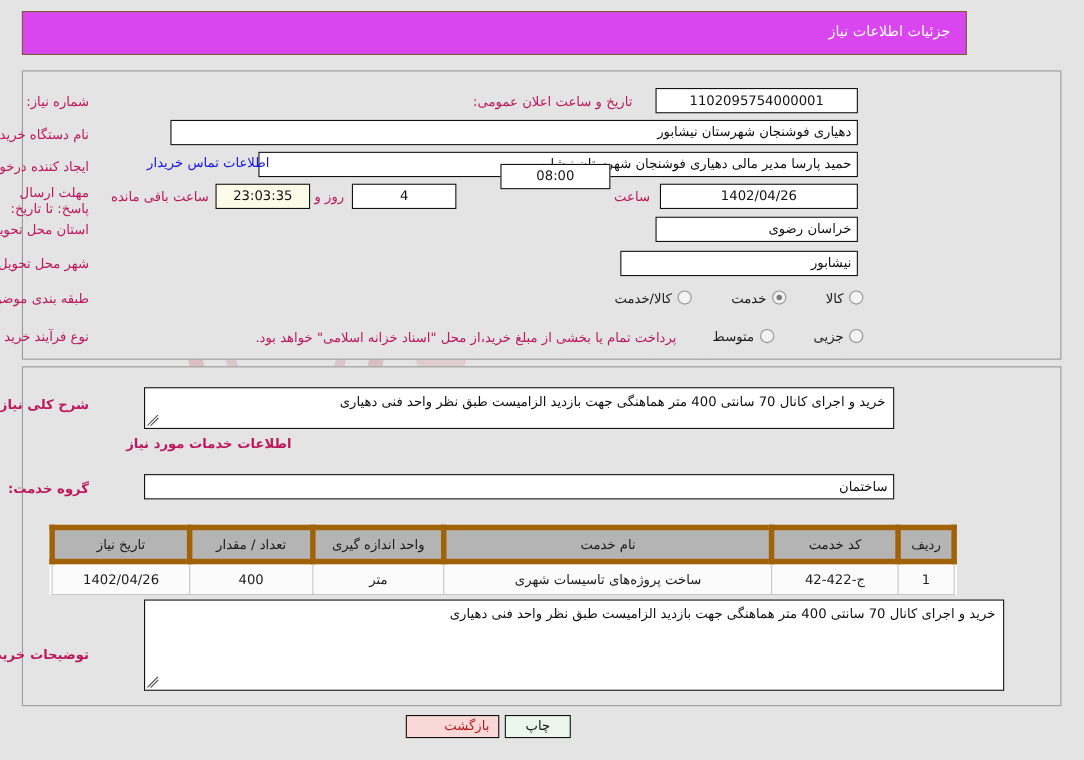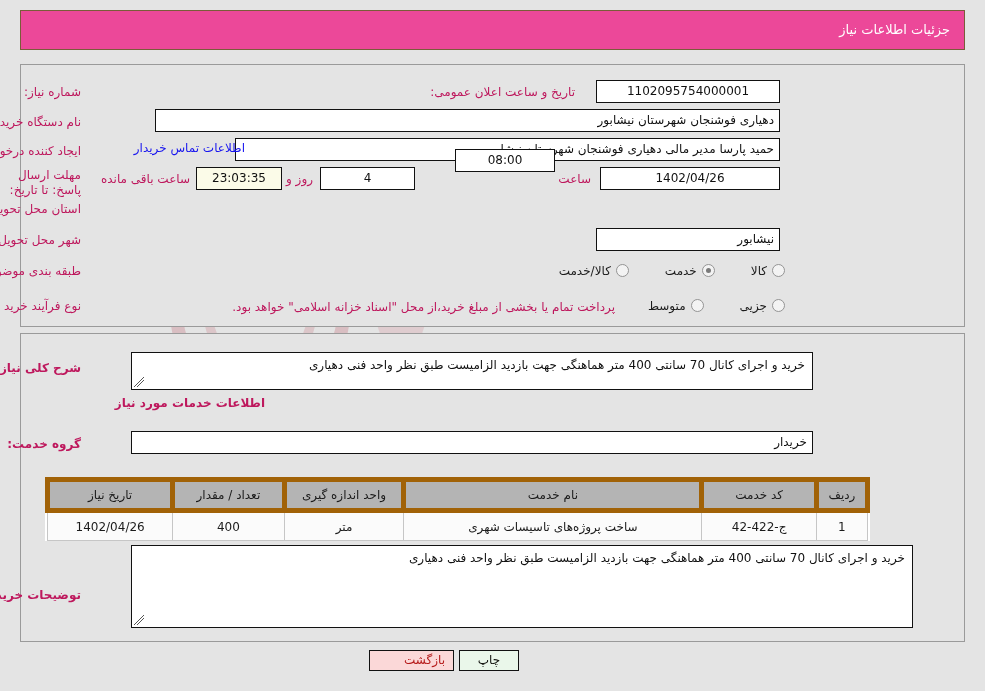--- a/index.html
+++ b/index.html
@@ -52,23 +52,23 @@
     width: 78px;
     height: 110px;
   }
   .wm-arrow svg { width:100%; height:100%; display:block; }
 
   
   .topbar {
     position: absolute;
     left: 20px;
     top: 10px;
-    width: 945px;
+    width: 859px;
     height: 40px;
-    background: #ec4899;
+    background: #d946ef;
     border: 1px solid #7a5c39;
     box-sizing: border-box;
     z-index: 3;
   }
   .topbar .title {
     position: absolute;
     right: 14px;
     top: 11px;
     color: #ffffff;
     font-size: 13px;
@@ -260,23 +260,24 @@
   <div class="lbl" style="right:904px; top:168px; width:78px; white-space:normal; text-align:right;">مهلت ارسال پاسخ: تا تاریخ:</div>
   <div class="fld ctr" style="right:205px; top:167px; width:180px;">1402/04/26</div>
   <div class="lbl" style="right:394px; top:172px;">ساعت</div>
   <div class="fld ctr" style="right:430px; top:149px; width:100px;">08:00</div>
   <div class="fld ctr" style="right:570px; top:167px; width:95px;">4</div>
   <div class="lbl" style="right:672px; top:172px;">روز و</div>
   <div class="fld ctr yel" style="right:703px; top:167px; width:86px;">23:03:35</div>
   <div class="lbl" style="right:795px; top:172px;">ساعت باقی مانده</div>
 
   <div class="lbl" style="right:904px; top:202px;">استان محل تحویل:</div>
+  <div class="fld" style="right:205px; top:197px; width:184px;">خراسان رضوی</div>
 
   <div class="lbl" style="right:904px; top:233px;">شهر محل تحویل:</div>
-  <div class="fld" style="right:205px; top:228px; width:184px;">نیشابور</div>
+  <div class="fld" style="right:205px; top:228px; width:216px;">نیشابور</div>
 
   <div class="lbl" style="right:904px; top:264px;">طبقه بندی موضوعی:</div>
   <div class="radio-row" id="category-radios" style="right:200px; top:260px;"><span class="rad-item">
         <span class="rad"></span>
         <span class="rad-lbl">کالا</span>
       </span><span class="rad-item">
         <span class="rad on"></span>
         <span class="rad-lbl">خدمت</span>
       </span><span class="rad-item">
         <span class="rad"></span>
@@ -301,21 +302,21 @@
     <span class="grip">
       <svg viewBox="0 0 11 11" xmlns="http://www.w3.org/2000/svg">
         <path d="M0 10 L10 0 M3 10 L10 3" stroke="#555" stroke-width="1" fill="none"></path>
       </svg>
     </span>
   </div>
 
   <div class="lbl b" style="right:720px; top:396px;">اطلاعات خدمات مورد نیاز</div>
 
   <div class="lbl b" style="right:904px; top:437px;">گروه خدمت:</div>
-  <div class="fld" style="right:172px; top:431px; width:682px;">خریدار</div>
+  <div class="fld" style="right:172px; top:431px; width:682px;">ساختمان</div>
 
   <table class="tbl">
     <thead>
       <tr id="tbl-head-row">
           <th style="width: 40px;">ردیف</th>
           <th style="width: 110px;">کد خدمت</th>
           <th style="width: 325px;">نام خدمت</th>
           <th style="width: 120px;">واحد اندازه گیری</th>
           <th style="width: 110px;">تعداد / مقدار</th>
           <th style="width: 120px;">تاریخ نیاز</th>

